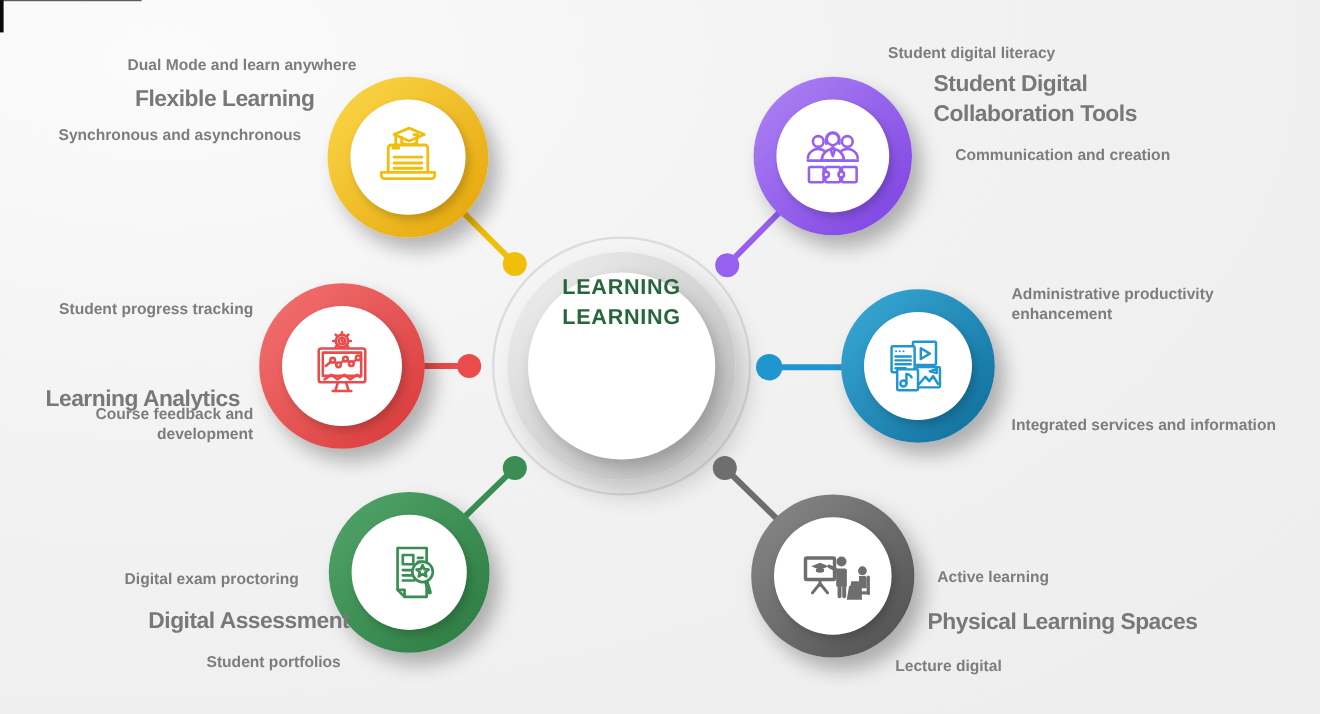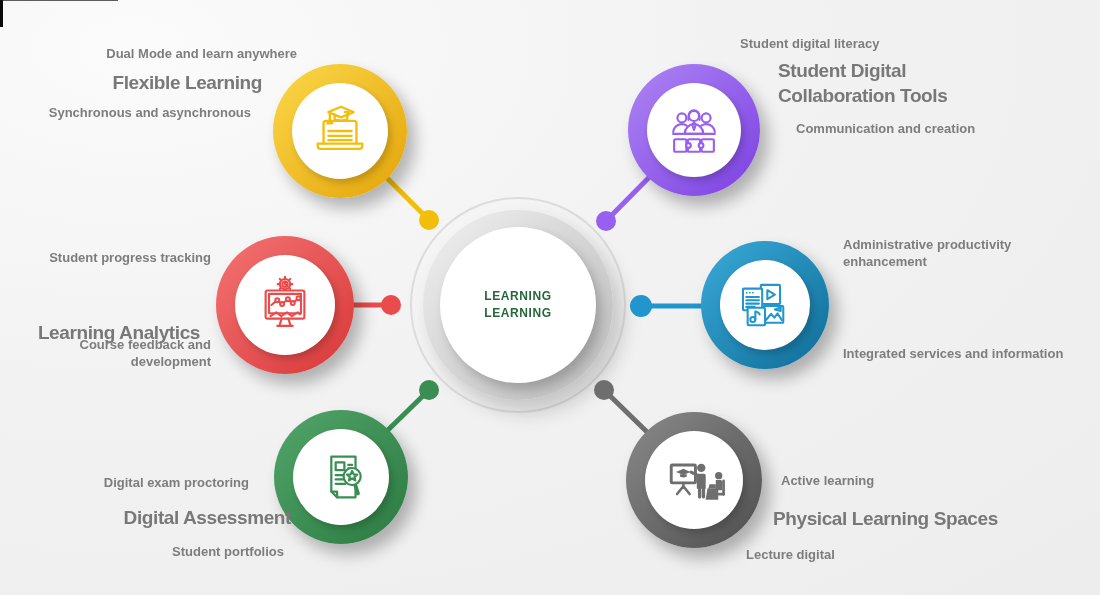--- a/index.html
+++ b/index.html
@@ -18,22 +18,22 @@
     border:2px solid #dcdcdd;box-sizing:border-box;z-index:1;
   }
   .hub-ring{
     position:absolute;left:423px;top:210px;width:190px;height:190px;border-radius:50%;
     background:linear-gradient(135deg,#f1f1f1 0%,#d2d2d2 55%,#bcbcbc 100%);
     box-shadow:10px 12px 20px rgba(0,0,0,.18);z-index:1;
   }
   .hub-inner{
     position:absolute;left:440px;top:227px;width:156px;height:156px;border-radius:50%;
     background:#ffffff;box-shadow:5px 7px 12px rgba(0,0,0,.22);
-    display:flex;flex-direction:column;align-items:center;justify-content:center;
-    z-index:2;font-weight:bold;font-size:12px;letter-spacing:.6px;line-height:1.4;
+    display:flex;flex-direction:column;align-items:center;justify-content:flex-start;
+    z-index:2;font-weight:bold;font-size:18px;letter-spacing:.6px;line-height:1.4;
   }
 
   
   .connector-layer{position:absolute;left:0;top:0;z-index:2;}
   .connector-layer line{stroke:currentColor;stroke-width:5;}
   .connector-layer circle{fill:currentColor;}
 
   
   .sat{
     position:absolute;border-radius:50%;z-index:3;

